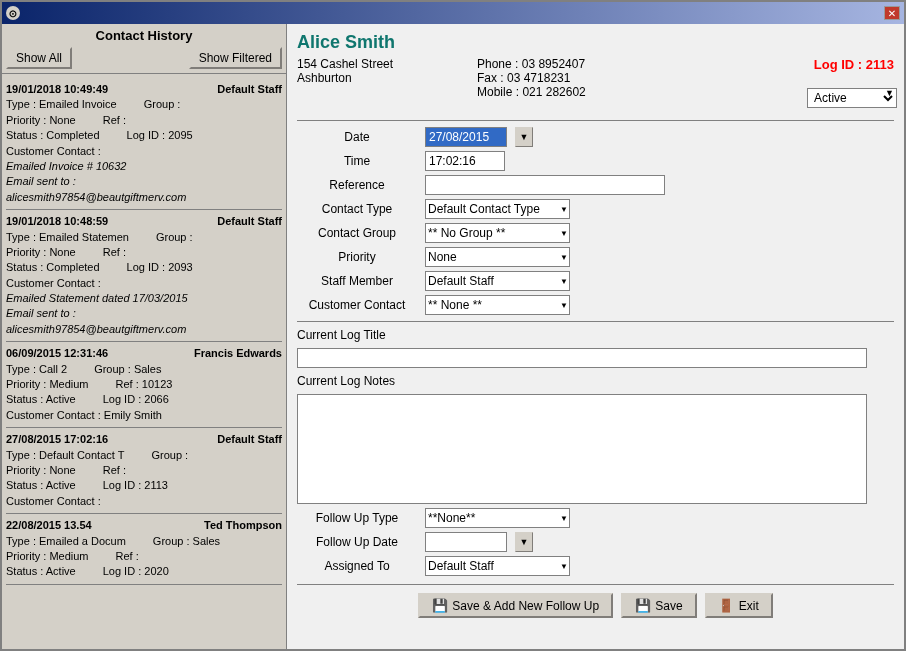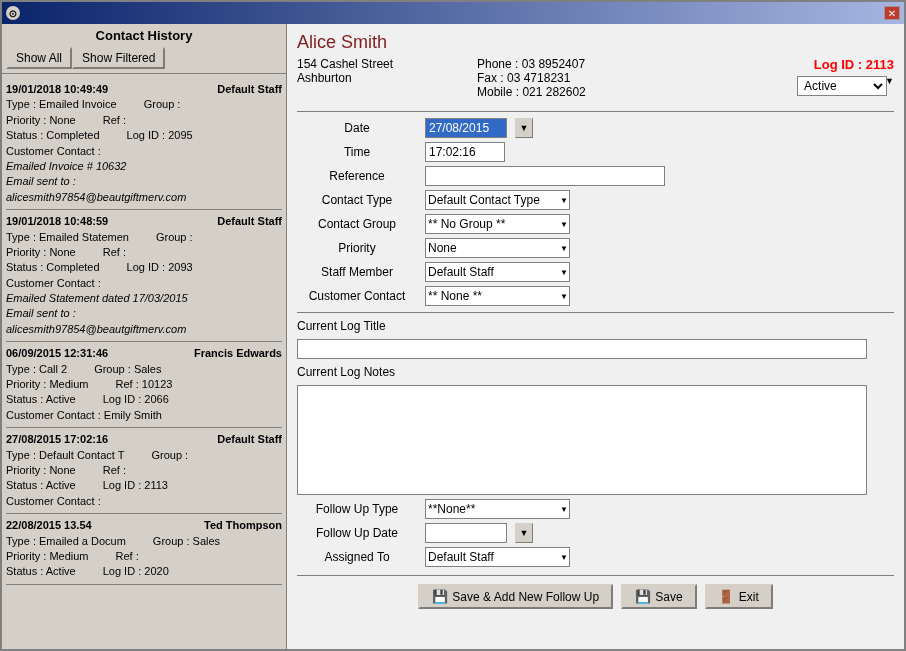--- a/index.html
+++ b/index.html
@@ -77,21 +77,21 @@
       text-align: center;
     }
     .left-header-title {
       font-size: 13px;
       font-weight: bold;
       margin-bottom: 4px;
     }
     .btn-group {
       display: flex;
       gap: 0;
-      justify-content: flex-start;
+      justify-content: space-between;
     }
     .btn {
       background: #d4d0c8;
       border: 2px outset #d4d0c8;
       padding: 2px 8px;
       font-size: 12px;
       cursor: pointer;
       font-family: Arial, sans-serif;
     }
     .contact-list {
@@ -140,22 +140,22 @@
       display: flex;
       flex-direction: column;
       padding: 8px 10px;
       overflow-y: auto;
     }
     .customer-header {
       margin-bottom: 6px;
     }
     .customer-name {
       font-size: 18px;
-      font-weight: normal;
-      color: #7f1d1d;
+      font-weight: bold;
+      color: #0f766e;
       margin-bottom: 4px;
     }
     .customer-info-grid {
       display: flex;
       gap: 20px;
     }
     .customer-address {
       min-width: 160px;
     }
     .customer-phones {
@@ -164,24 +164,24 @@
     .customer-logid {
       margin-left: auto;
       text-align: right;
     }
     .logid-label {
       color: red;
       font-weight: bold;
       font-size: 13px;
     }
     .status-select-wrap {
-      margin-top: 4px;
+      margin-top: 16px;
       display: flex;
       align-items: flex-start;
-      gap: 16px;
+      gap: 6px;
     }
     .status-select {
       font-size: 12px;
       font-family: Arial, sans-serif;
       background: #fff;
       border: 1px solid #808080;
       padding: 1px 2px;
       width: 90px;
     }
     hr.divider {

